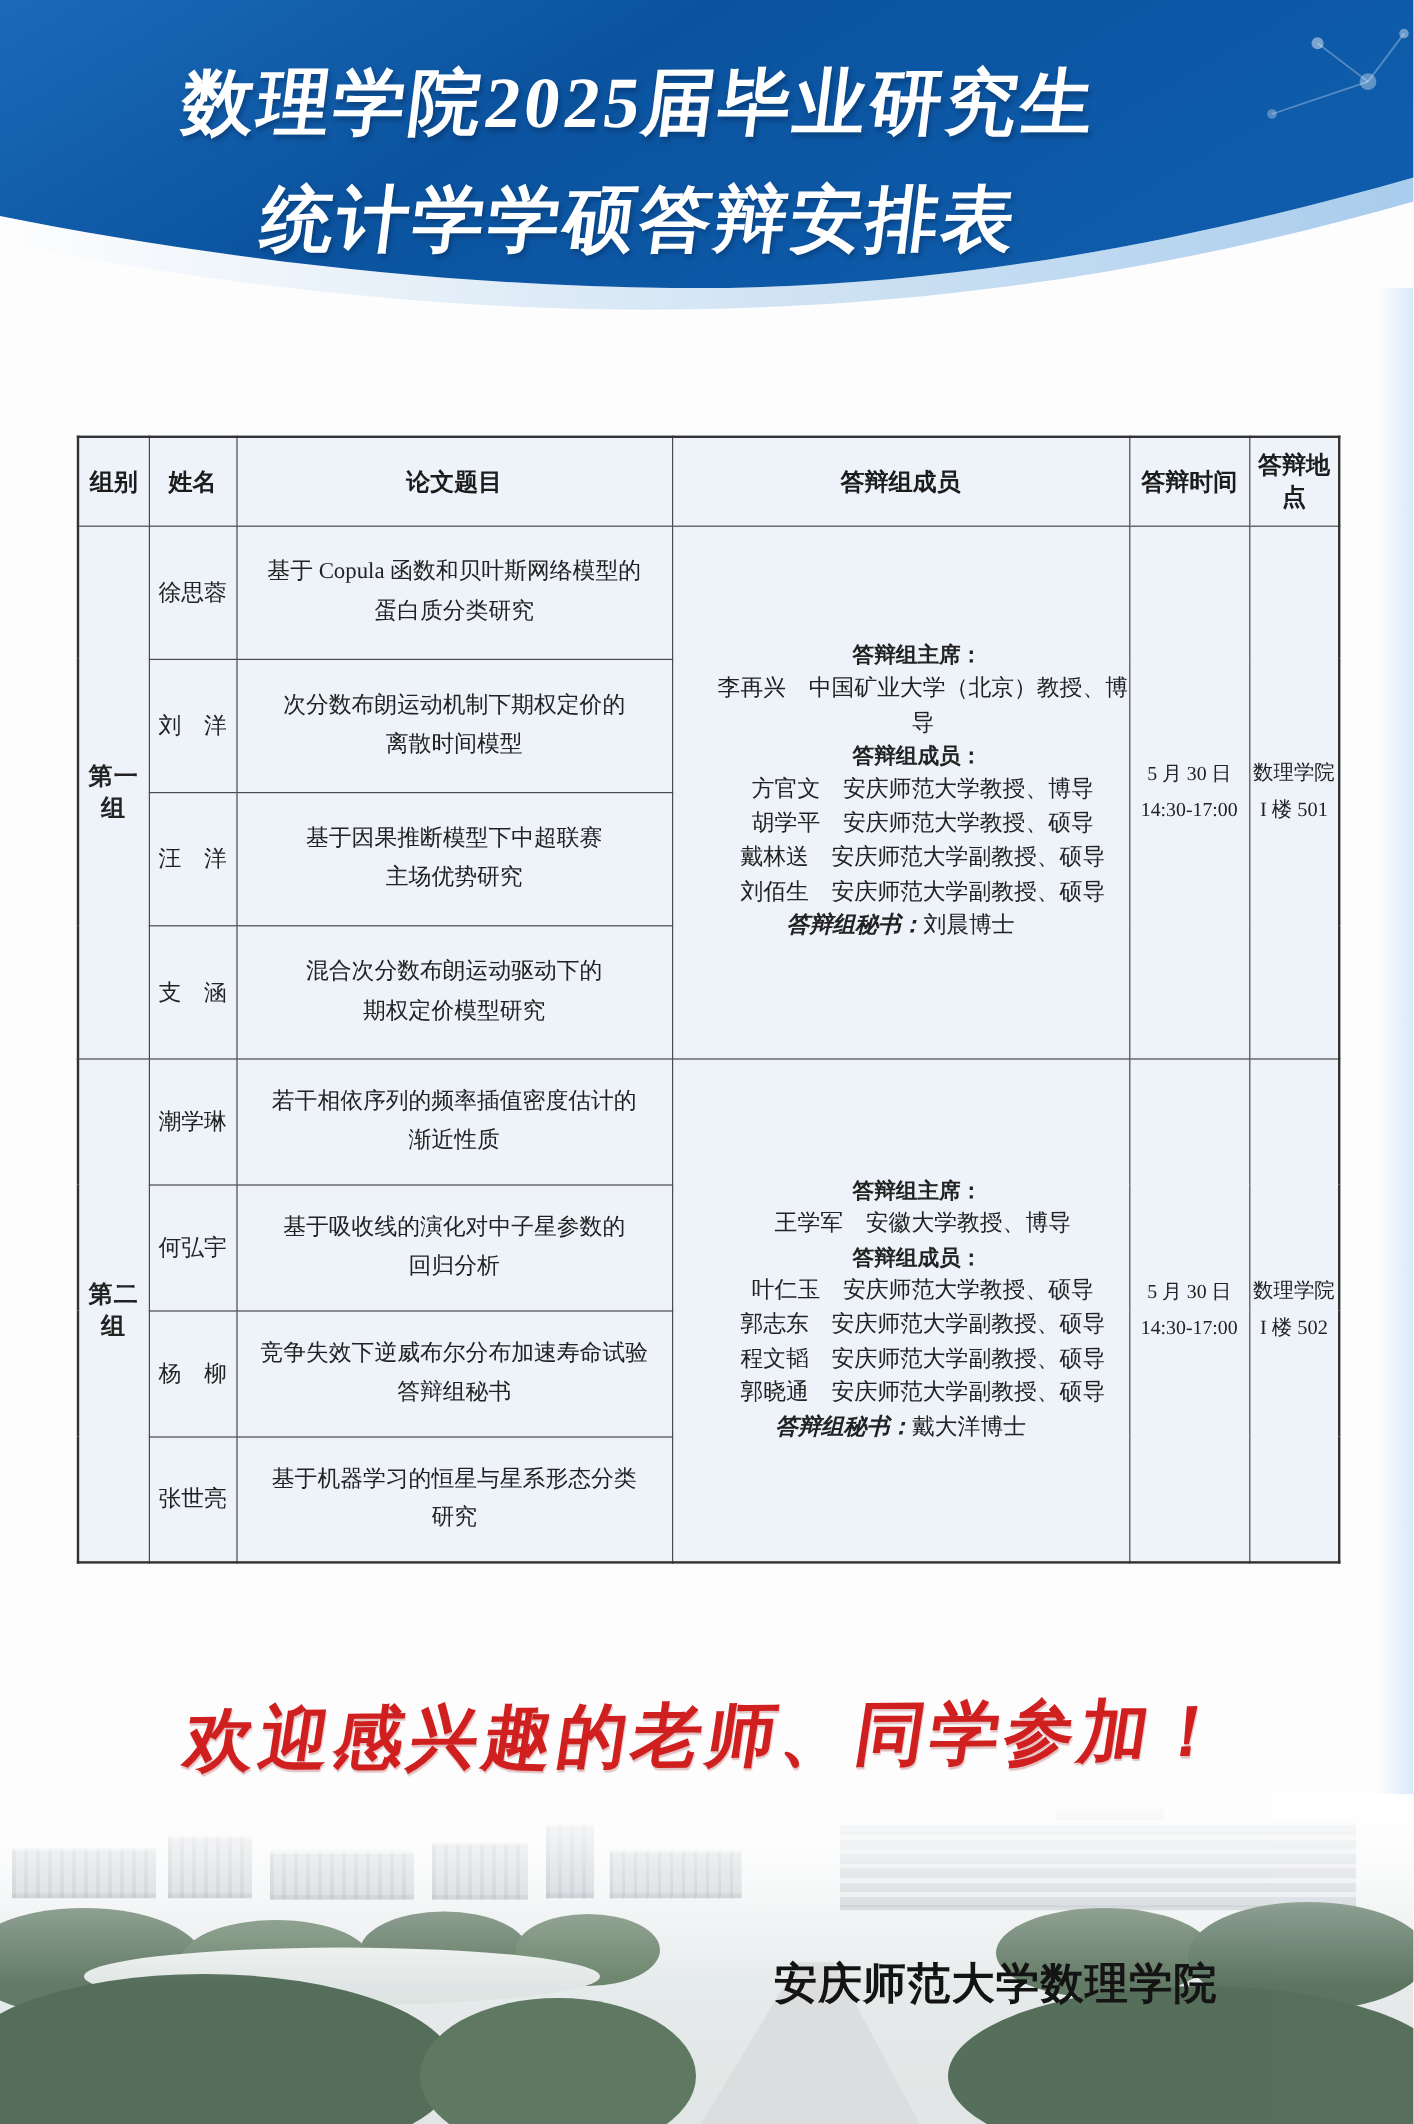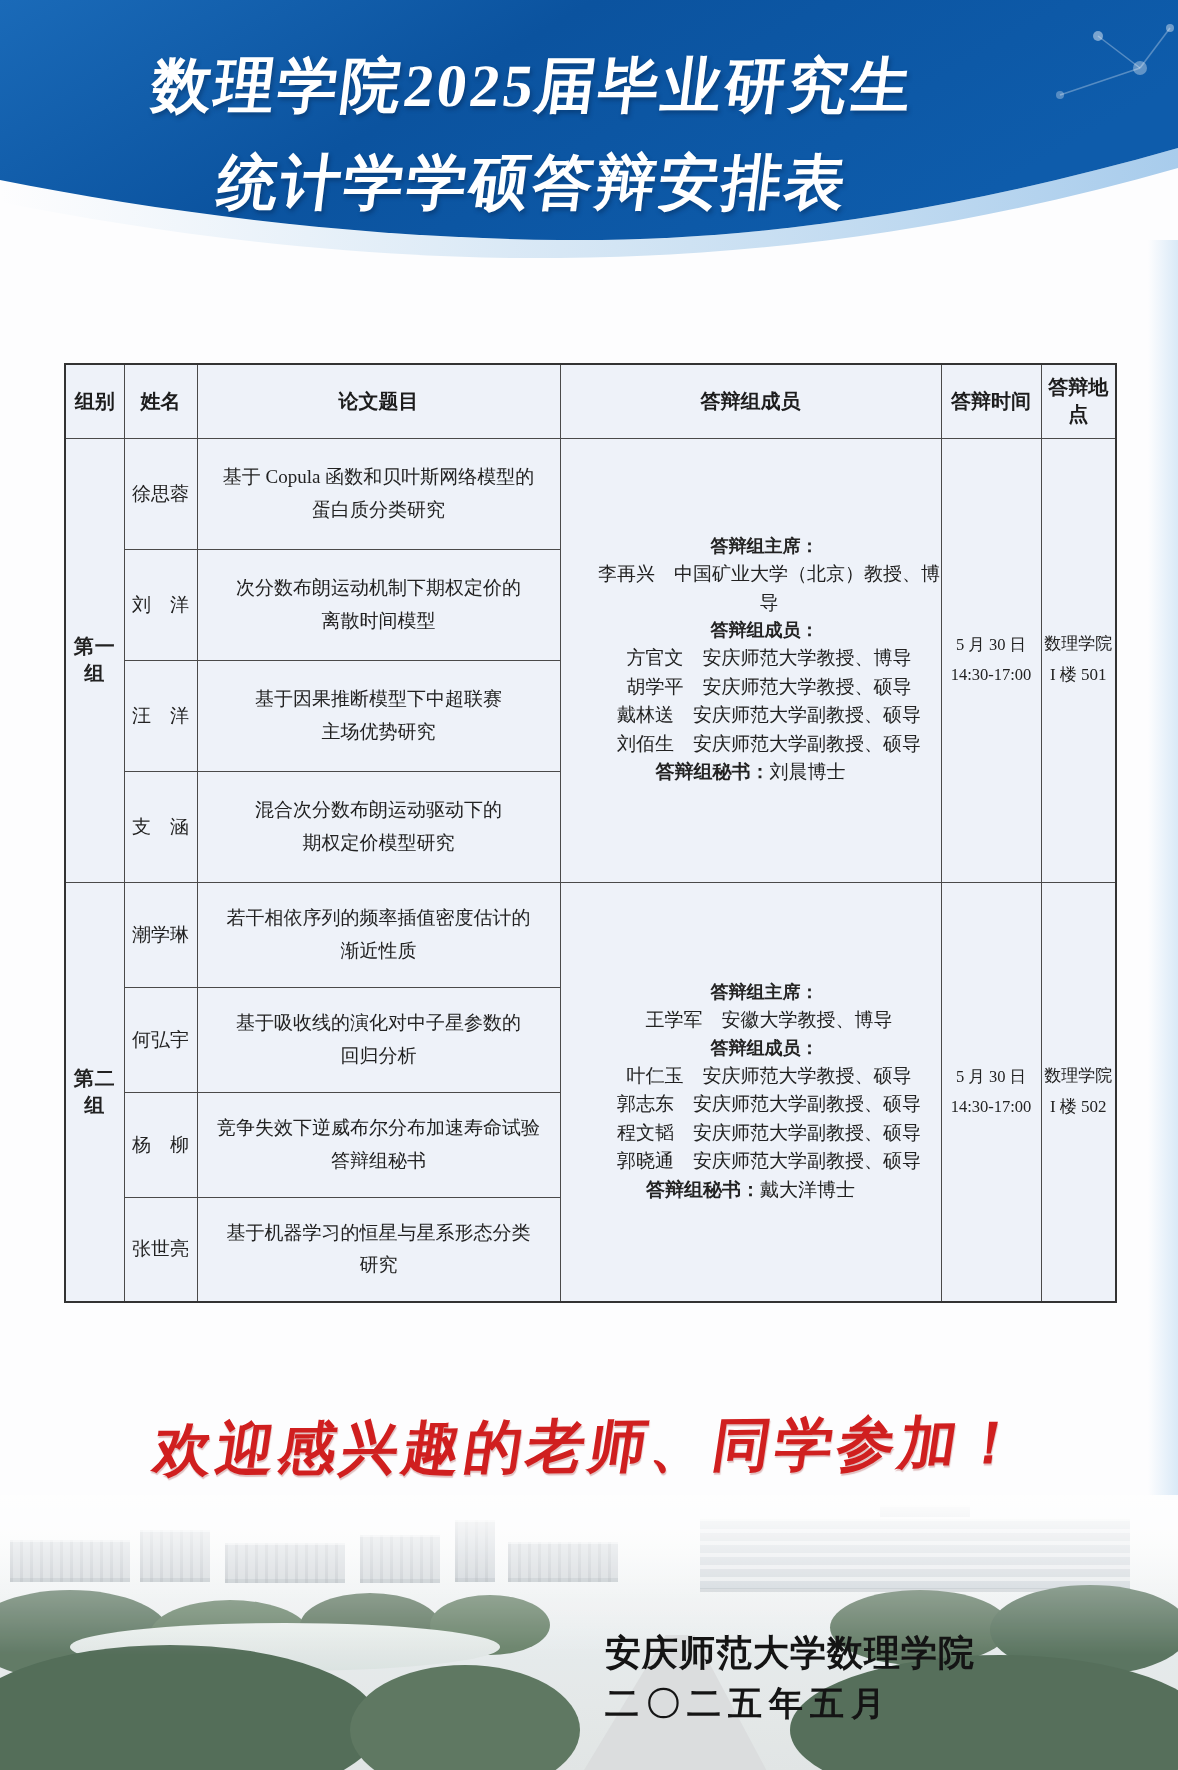--- a/index.html
+++ b/index.html
@@ -45,21 +45,21 @@
   tr.head-row{height:74px;padding-left:30px;}
   tr.row-g1{height:111px;}
   tr.row-g2{height:105px;}
   .group-cell{font-size:20px;font-weight:bold;letter-spacing:1px;}
   .name-cell{font-size:19px;}
   .thesis-cell{font-size:19px;line-height:1.7;}
   .committee-cell{text-align:left;vertical-align:middle;padding:10px 8px 10px 14px;}
   .cm-label{font-weight:bold;font-size:18px;line-height:1.5;padding-left:28px;}
   .cm-line{font-size:19px;line-height:1.5;padding-left:37px;}
   .cm-sec{font-size:19px;line-height:1.5;}
-  .cm-label-inline{font-weight:bold;}
+  .cm-label-inline{font-weight:bold;font-style:italic;}
   .time-cell{font-size:16.5px;line-height:1.8;margin-top:36px;}
   .loc-cell{font-size:17px;line-height:1.8;}
 
   
   .welcome{
     position:absolute;top:1408px;left:0;width:1178px;text-align:center;
     font-size:58px;font-weight:900;color:#d01f1f;
     transform:skewX(-9deg) rotate(-.5deg);
     letter-spacing:4px;white-space:nowrap;
     text-shadow:1px 2px 1px rgba(140,10,10,.25);
@@ -94,21 +94,21 @@
     background:linear-gradient(#e9eeec,#d9e1df);}
   .tr7{left:-40px;top:150px;width:420px;height:160px;background:#46624c;}
   .tr8{left:350px;top:170px;width:230px;height:130px;background:#526d55;}
   .tr9{left:790px;top:160px;width:420px;height:150px;background:#48644e;}
   .road{left:560px;top:140px;width:240px;height:135px;background:#d9dbdc;
     clip-path:polygon(44% 0,56% 0,86% 100%,10% 100%);}
   .haze{inset:0;background:linear-gradient(180deg,#ffffff 0%,rgba(255,255,255,.78) 12%,rgba(255,255,255,.28) 35%,rgba(255,255,255,0) 58%);}
 
   
   .org{
-    position:absolute;top:1628px;left:605px;width:450px;
+    position:absolute;top:1628px;left:605px;width:450px;text-align:center;
     font-weight:bold;color:#141414;z-index:5;
   }
   .org-name{font-size:36px;letter-spacing:1px;line-height:1.4;}
   .org-date{font-size:34px;letter-spacing:7px;line-height:1.5;}
 </style>
 </head>
 <body>
 
 <div class="poster">
 
@@ -286,16 +286,15 @@
     <div class="lake"></div>
     <div class="tree tr7"></div>
     <div class="tree tr8"></div>
     <div class="road"></div>
     <div class="tree tr9"></div>
     <div class="haze"></div>
   </div>
 
   <div class="org">
     <div class="org-name">安庆师范大学数理学院</div>
-    <div class="org-date">二〇二五年五月</div>
   </div>
 
 </div>
 
 </body></html>

